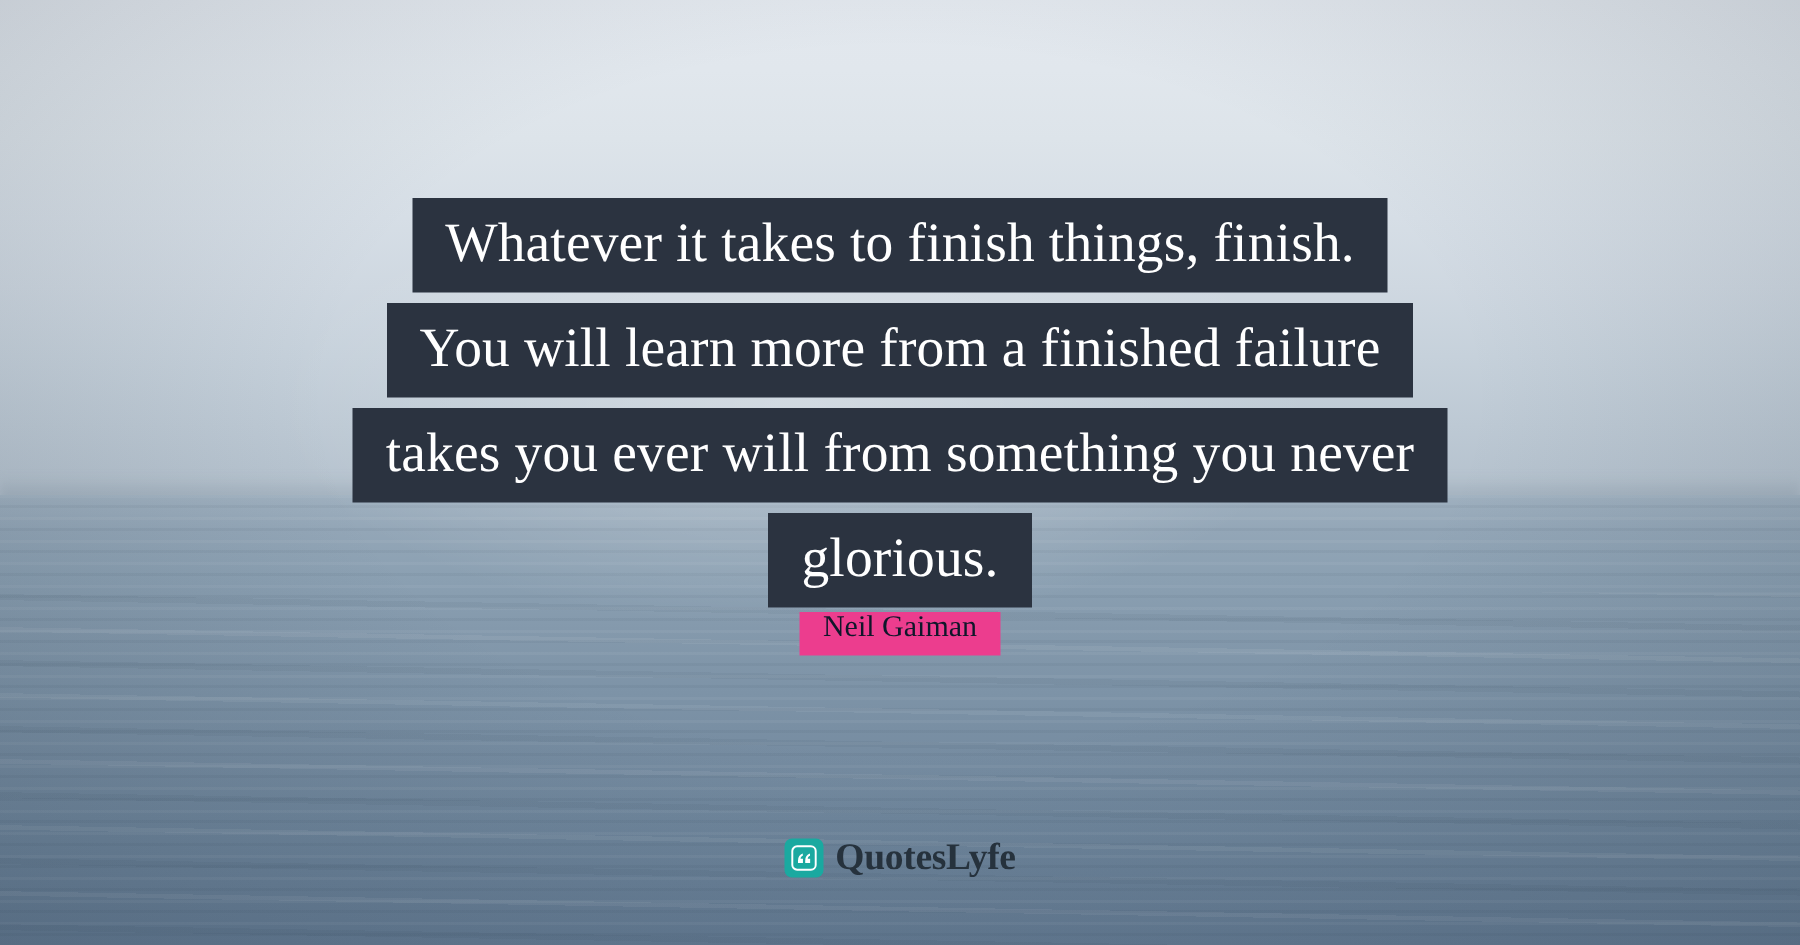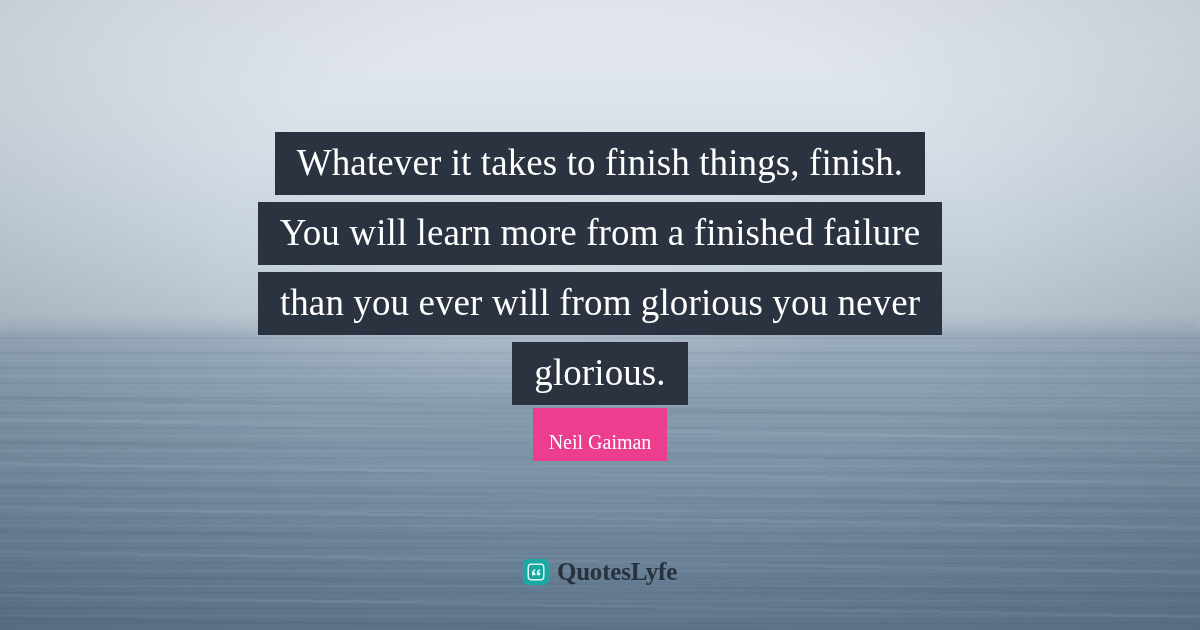--- a/index.html
+++ b/index.html
@@ -124,25 +124,25 @@
   .author-wrap {
     position: absolute;
     left: 0;
     top: 408px;
     width: 1200px;
     text-align: center;
   }
   .author {
     display: inline-block;
     background: #ec3d8e;
-    color: #ffffff;
+    color: #0f172a;
     font-family: "Liberation Serif", serif;
     font-size: 20px;
     line-height: 1.0;
-    padding: 24px 16px 9px 16px;
+    padding: 0 16px 9px 16px;
     white-space: nowrap;
   }
 
   
   .brand {
     position: absolute;
     left: 0;
     top: 558px;
     width: 1200px;
     display: flex;
@@ -177,21 +177,21 @@
   <div class="bg-horizon"></div>
   <div class="bg-sea"></div>
   <div class="bg-waves"></div>
   <div class="bg-waves-2"></div>
   <div class="bg-glow"></div>
   <div class="bg-vignette"></div>
 
   <div class="quote-wrap">
     <div class="quote-line">Whatever it takes to finish things, finish.</div><br>
     <div class="quote-line">You will learn more from a finished failure</div><br>
-    <div class="quote-line">than you ever will from glorious you never</div><br>
+    <div class="quote-line">takes you ever will from something you never</div><br>
     <div class="quote-line">glorious.</div>
   </div>
 
   <div class="author-wrap">
     <span class="author">Neil Gaiman</span>
   </div>
 
   <div class="brand">
     <span class="brand-mark">
       <svg width="18" height="18" viewBox="0 0 18 18" aria-hidden="true">

